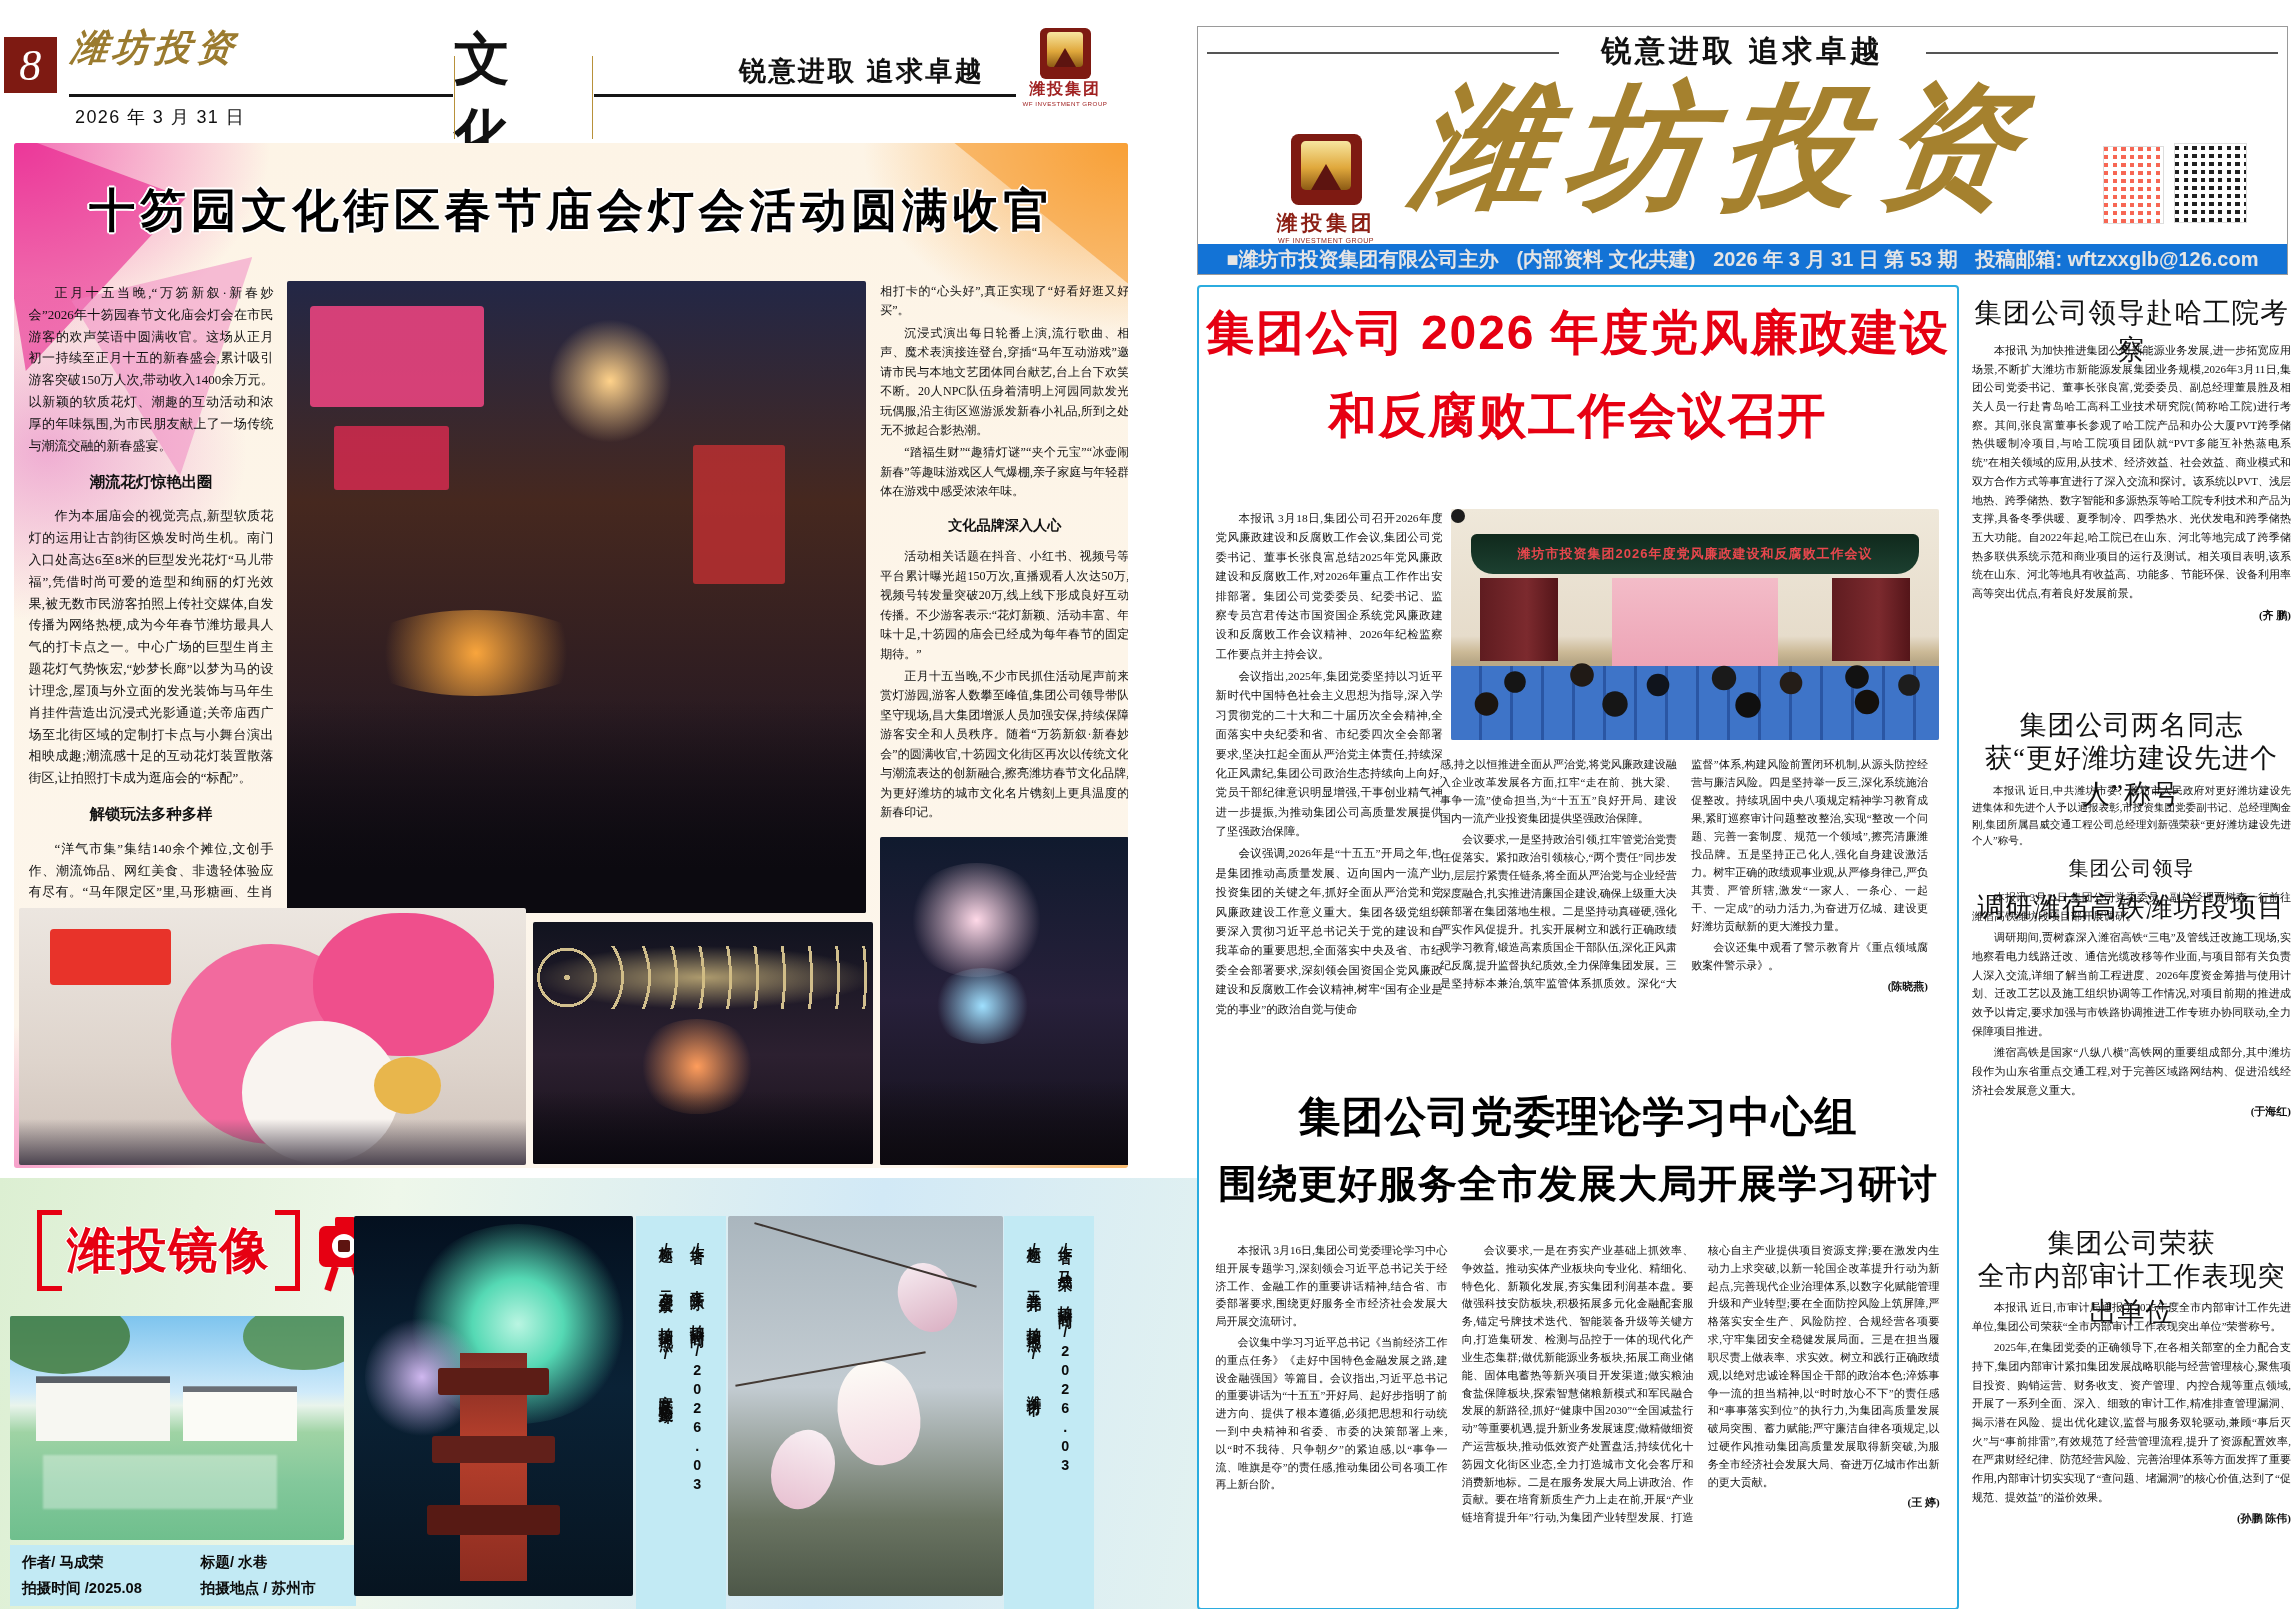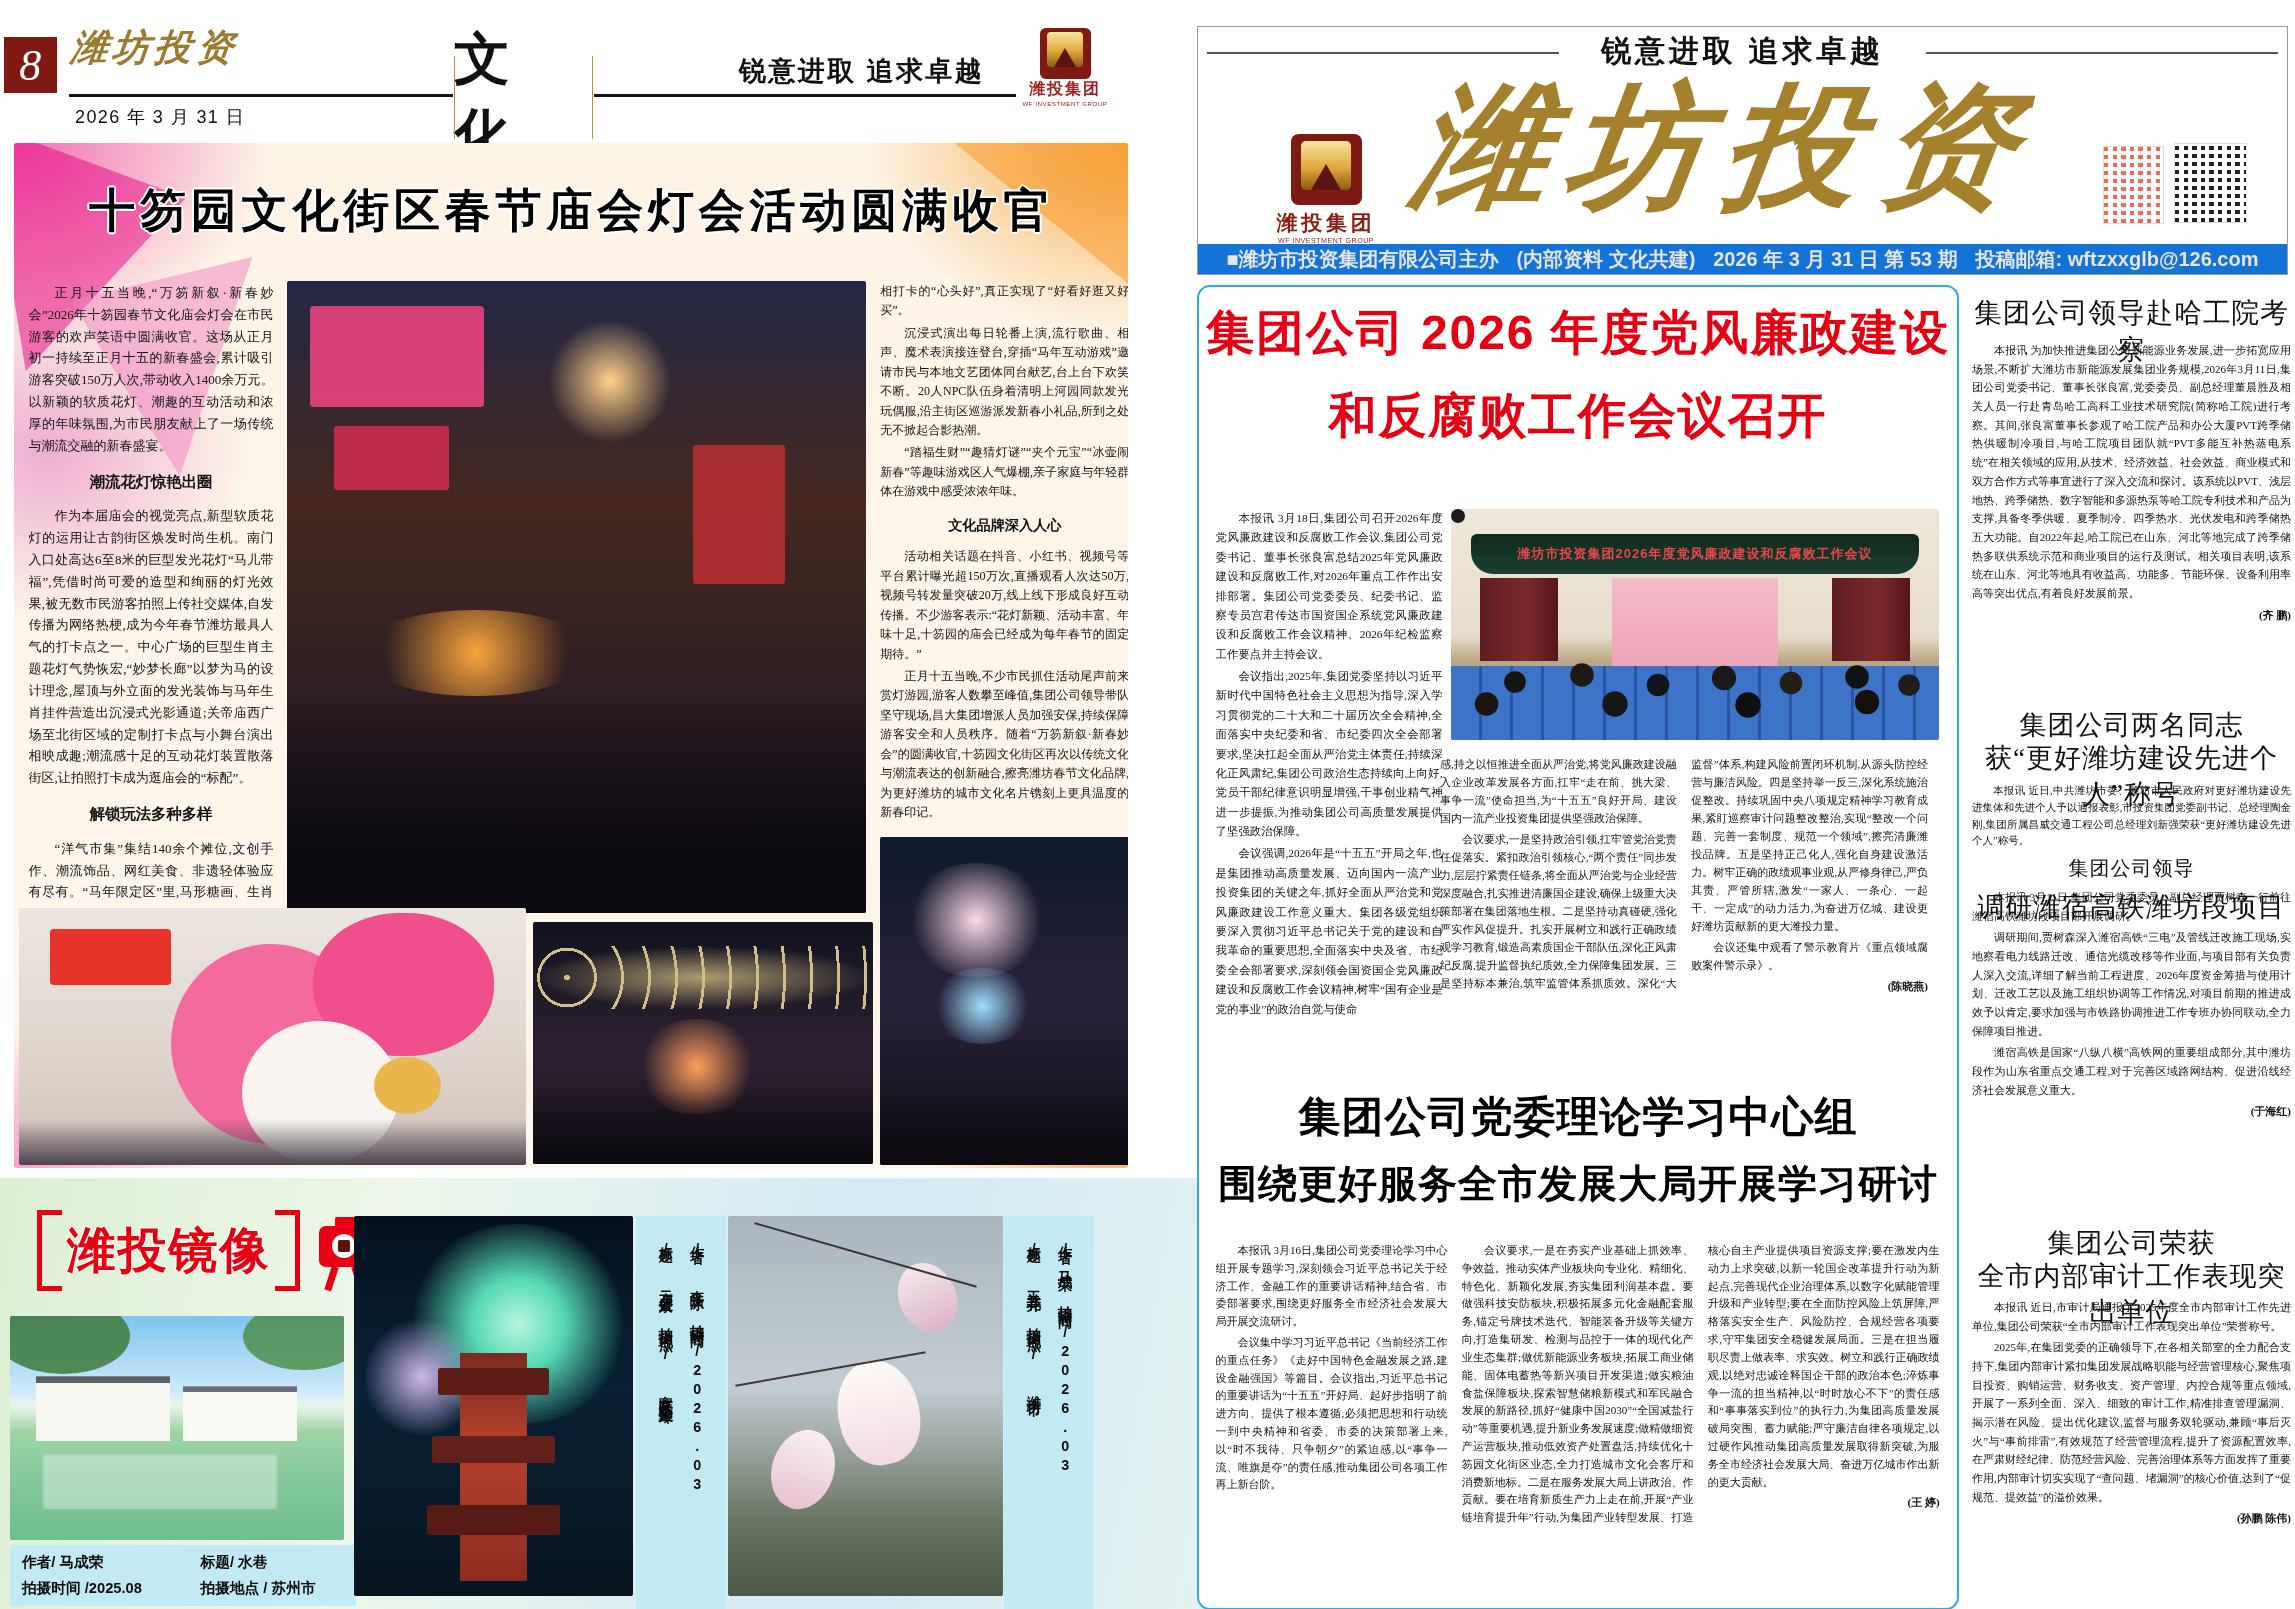--- a/index.html
+++ b/index.html
@@ -98,21 +98,21 @@
      repeating-linear-gradient(0deg,#d23a2e 0 4.3px,#fff 4.3px 8px),
      repeating-linear-gradient(90deg,#d23a2e 0 4.3px,#fff 4.3px 8.6px);background-blend-mode:screen;}
   .qr.blk{background:
      repeating-linear-gradient(0deg,#111 0 4.3px,#fff 4.3px 8px),
      repeating-linear-gradient(90deg,#111 0 4.3px,#fff 4.3px 8.6px);background-blend-mode:screen;}
   #infobar{left:0;right:0;bottom:0;height:30px;background:#1373d6;color:#e5e5e5;display:flex;
            align-items:center;justify-content:space-between;padding:0 28.5px;font-size:20px;font-weight:bold;
            font-family:"Liberation Sans","DejaVu Sans",sans-serif;}
 
   
-  #mainbox{left:1197px;top:285px;width:758px;height:1321px;border:2.4px solid #2bacdf;border-radius:13px;
+  #mainbox{left:1197px;top:285px;width:758px;height:1321px;border:2.4px solid #2bacdf;border-radius:4px;
            background:#fff;}
   .red-hl{left:0;right:0;text-align:center;font-weight:900;color:#e60012;font-size:48px;letter-spacing:1.9px;}
   .blk-hl{left:0;right:0;text-align:center;font-weight:900;color:#000;font-size:39px;letter-spacing:1px;}
   #a1-col1{left:16.6px;top:222px;width:227px;height:566px;font-size:11.4px;line-height:1.7;}
   #a1-cols{left:241px;top:468px;width:488px;height:315px;font-size:11px;line-height:1.64;
            column-count:2;column-gap:14.3px;}
   #a2-cols{left:16.6px;top:955px;width:724px;height:346px;font-size:11px;line-height:1.62;
            column-count:3;column-gap:14.3px;}
 
   

